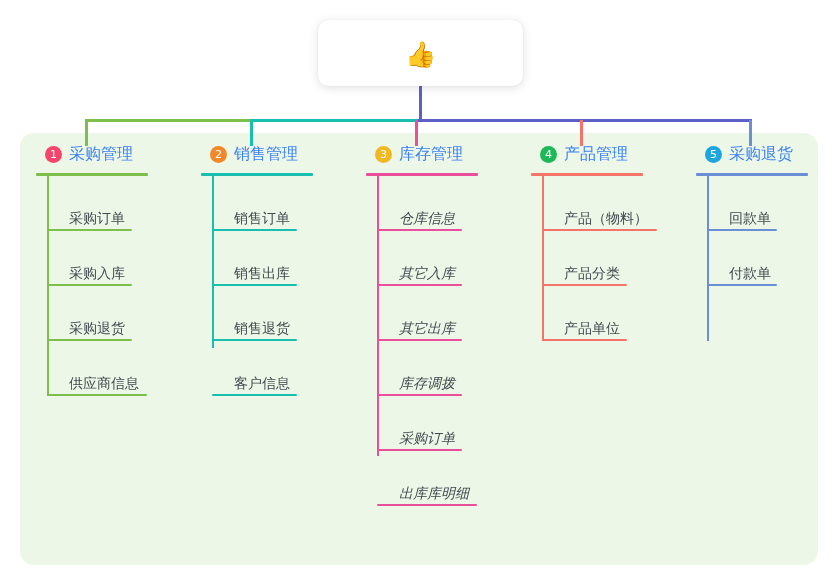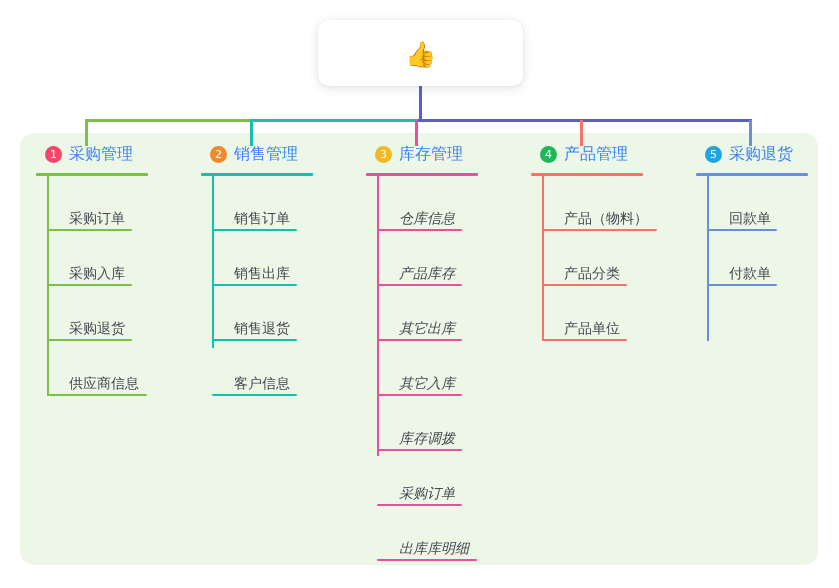--- a/index.html
+++ b/index.html
@@ -226,29 +226,25 @@
           <span class="col-title">库存管理</span>
         </div>
         <div class="head-rule" style="width: 112px; background: rgb(234, 79, 155);"></div>
         <div class="leaf-wrap" style="height: 280px; font-style: italic;">
           <div class="spine" style="background: rgb(234, 79, 155);"></div>
           <div class="leaf">
             <span class="leaf-label">仓库信息</span>
             <div class="leaf-rule" style="width: 85px; background: rgb(234, 79, 155);"></div>
           </div>
           <div class="leaf">
-            <span class="leaf-label">产品库存</span>
+            <span class="leaf-label">其它入库</span>
             <div class="leaf-rule" style="width: 85px; background: rgb(234, 79, 155);"></div>
           </div>
           <div class="leaf">
             <span class="leaf-label">其它出库</span>
-            <div class="leaf-rule" style="width: 85px; background: rgb(234, 79, 155);"></div>
-          </div>
-          <div class="leaf">
-            <span class="leaf-label">其它入库</span>
             <div class="leaf-rule" style="width: 85px; background: rgb(234, 79, 155);"></div>
           </div>
           <div class="leaf">
             <span class="leaf-label">库存调拨</span>
             <div class="leaf-rule" style="width: 85px; background: rgb(234, 79, 155);"></div>
           </div>
           <div class="leaf">
             <span class="leaf-label">采购订单</span>
             <div class="leaf-rule" style="width: 85px; background: rgb(234, 79, 155);"></div>
           </div>

